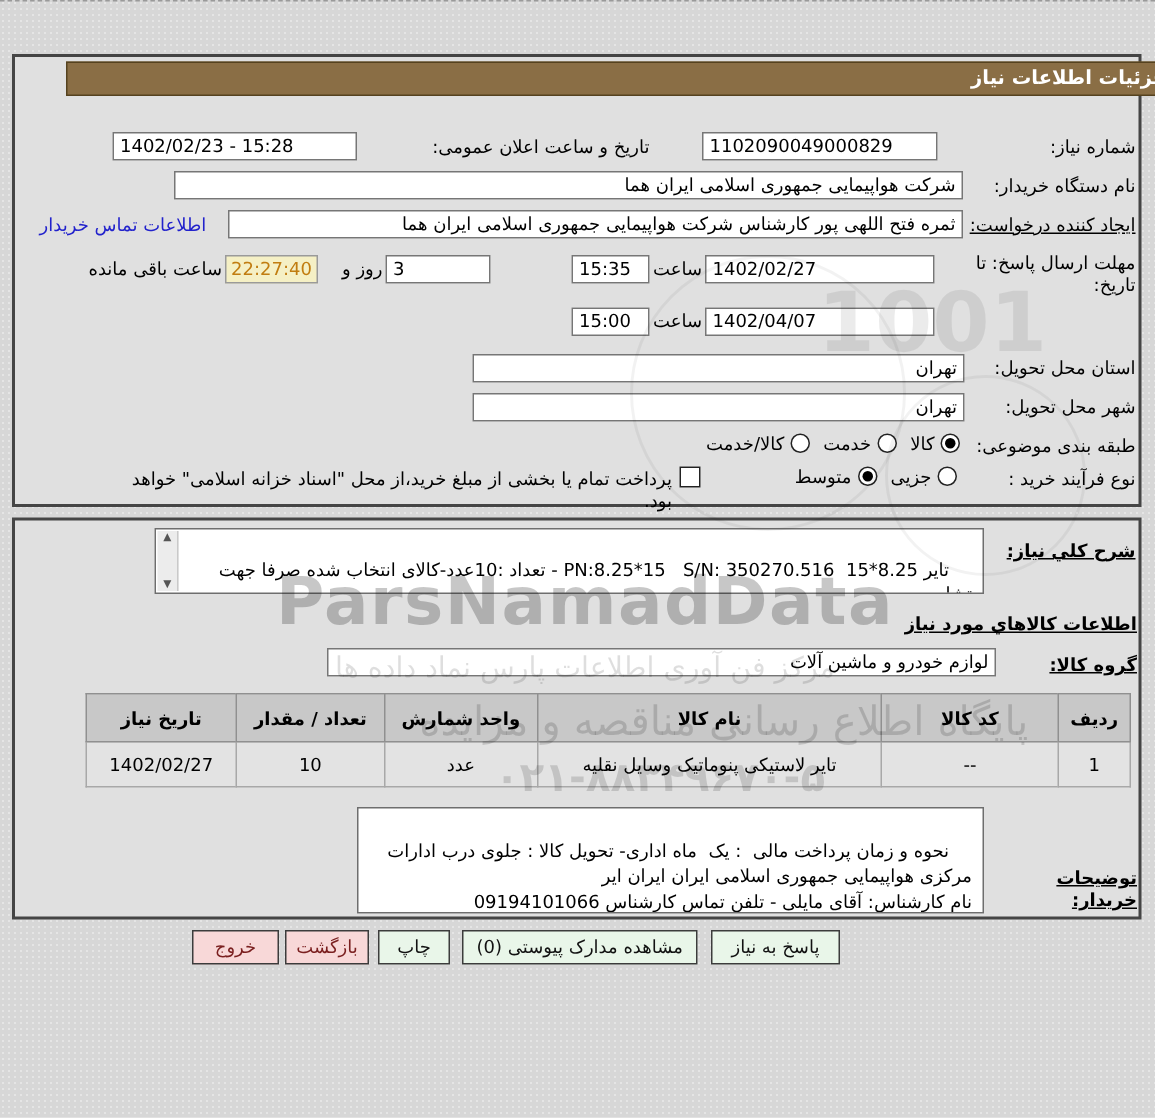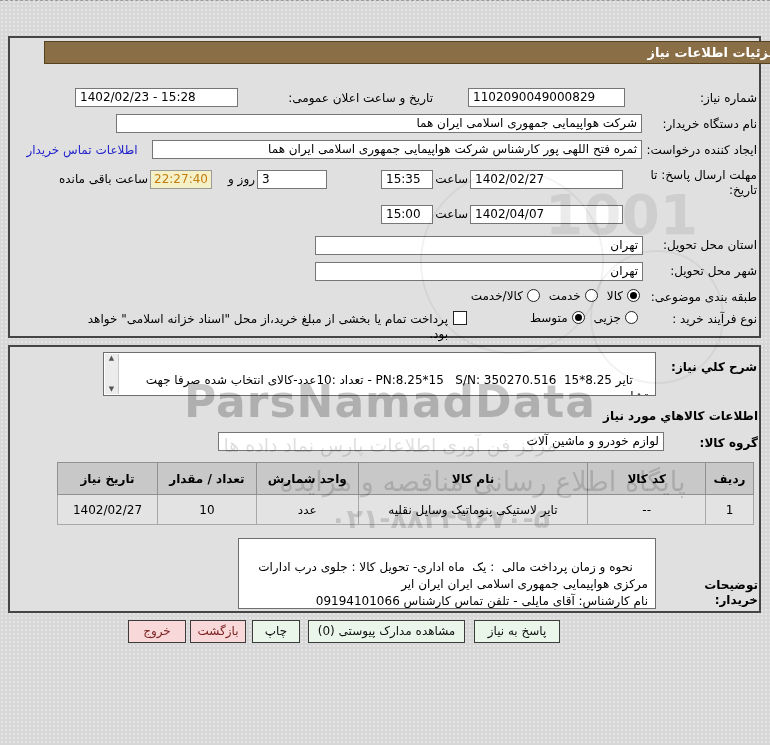--- a/index.html
+++ b/index.html
@@ -9,21 +9,21 @@
         background-size:4px 4px;
         font-family:"DejaVu Sans", sans-serif;font-size:12px;color:#000;}
   .topline{position:absolute;left:0;top:8;width:770px;border-top:1px dashed #9a9a9a;}
   .panel{position:absolute;border:2px solid #454545;background:#e0e0e0;box-sizing:border-box;}
   #panel1{left:8;top:36px;left:8px;width:753px;height:302px;}
   #panel2{left:8px;top:345px;width:753px;height:268px;}
   .hdrbar{position:absolute;left:12px;top:41px;width:745px;height:23px;background:#8a6e45;
           border:1px solid #55421f;box-sizing:border-box;color:#fff;font-weight:bold;font-size:13px;
           direction:rtl;text-align:right;padding:0 10px;line-height:21px;margin-left:32px;}
   .lbl{position:absolute;direction:rtl;text-align:right;line-height:15px;}
-  .b{font-weight:bold;}
+  .b{font-weight:bold;text-decoration:underline;}
   .inp{position:absolute;background:#fff;border:1px solid #767676;height:19px;line-height:17px;
        box-sizing:border-box;padding:0 4px;overflow:hidden;white-space:nowrap;}
   .center{}
   .rtl{direction:rtl;text-align:right;}
   .ltr{direction:ltr;}
   .link{position:absolute;color:#2222cc;direction:rtl;text-align:center;cursor:pointer;}
   .count{position:absolute;background:#f5f0c5;border:1px solid #9a9a9a;color:#c17d11;
          height:19px;line-height:17px;box-sizing:border-box;text-align:center;}
   .radio{width:11px;height:11px;border:1px solid #222;border-radius:50%;background:#fff;
          display:inline-block;box-sizing:content-box;flex:none;}
@@ -60,21 +60,21 @@
   <div class="hdrbar">جزئیات اطلاعات نیاز</div>
 
   <div class="lbl" style="left:662px;top:91px;width:95px;">شماره نیاز:</div>
   <div class="inp center ltr" style="left:468px;top:88px;width:157px;">1102090049000829</div>
   <div class="lbl" style="left:243px;top:91px;width:190px;">تاریخ و ساعت اعلان عمومی:</div>
   <div class="inp center ltr" style="left:75px;top:88px;width:163px;">1402/02/23 - 15:28</div>
 
   <div class="lbl" style="left:630px;top:117px;width:127px;">نام دستگاه خریدار:</div>
   <div class="inp rtl" style="left:116px;top:114px;width:526px;">شرکت هواپیمایی جمهوری اسلامی ایران هما</div>
 
-  <div class="lbl" style="left:628px;top:143px;width:129px;">ایجاد کننده درخواست:</div>
+  <div class="lbl" style="left:628px;top:143px;width:129px;text-decoration:underline;">ایجاد کننده درخواست:</div>
   <div class="inp rtl" style="left:152px;top:140px;width:490px;">ثمره فتح اللهی پور کارشناس شرکت هواپیمایی جمهوری اسلامی ایران هما</div>
   <div class="link" style="left:16px;top:143px;width:132px;">اطلاعات تماس خریدار</div>
 
   <div class="lbl" style="left:639px;top:168px;width:118px;">مهلت ارسال پاسخ: تا تاریخ:</div>
   <div class="inp center ltr" style="left:470px;top:170px;width:153px;">1402/02/27</div>
   <div class="lbl" style="left:438px;top:172px;width:30px;">ساعت</div>
   <div class="inp center ltr" style="left:381px;top:170px;width:52px;">15:35</div>
   <div class="inp center ltr" style="left:257px;top:170px;width:70px;">3</div>
   <div class="lbl" style="left:215px;top:172px;width:40px;">روز و</div>
   <div class="count ltr" style="left:150px;top:170px;width:62px;">22:27:40</div>

